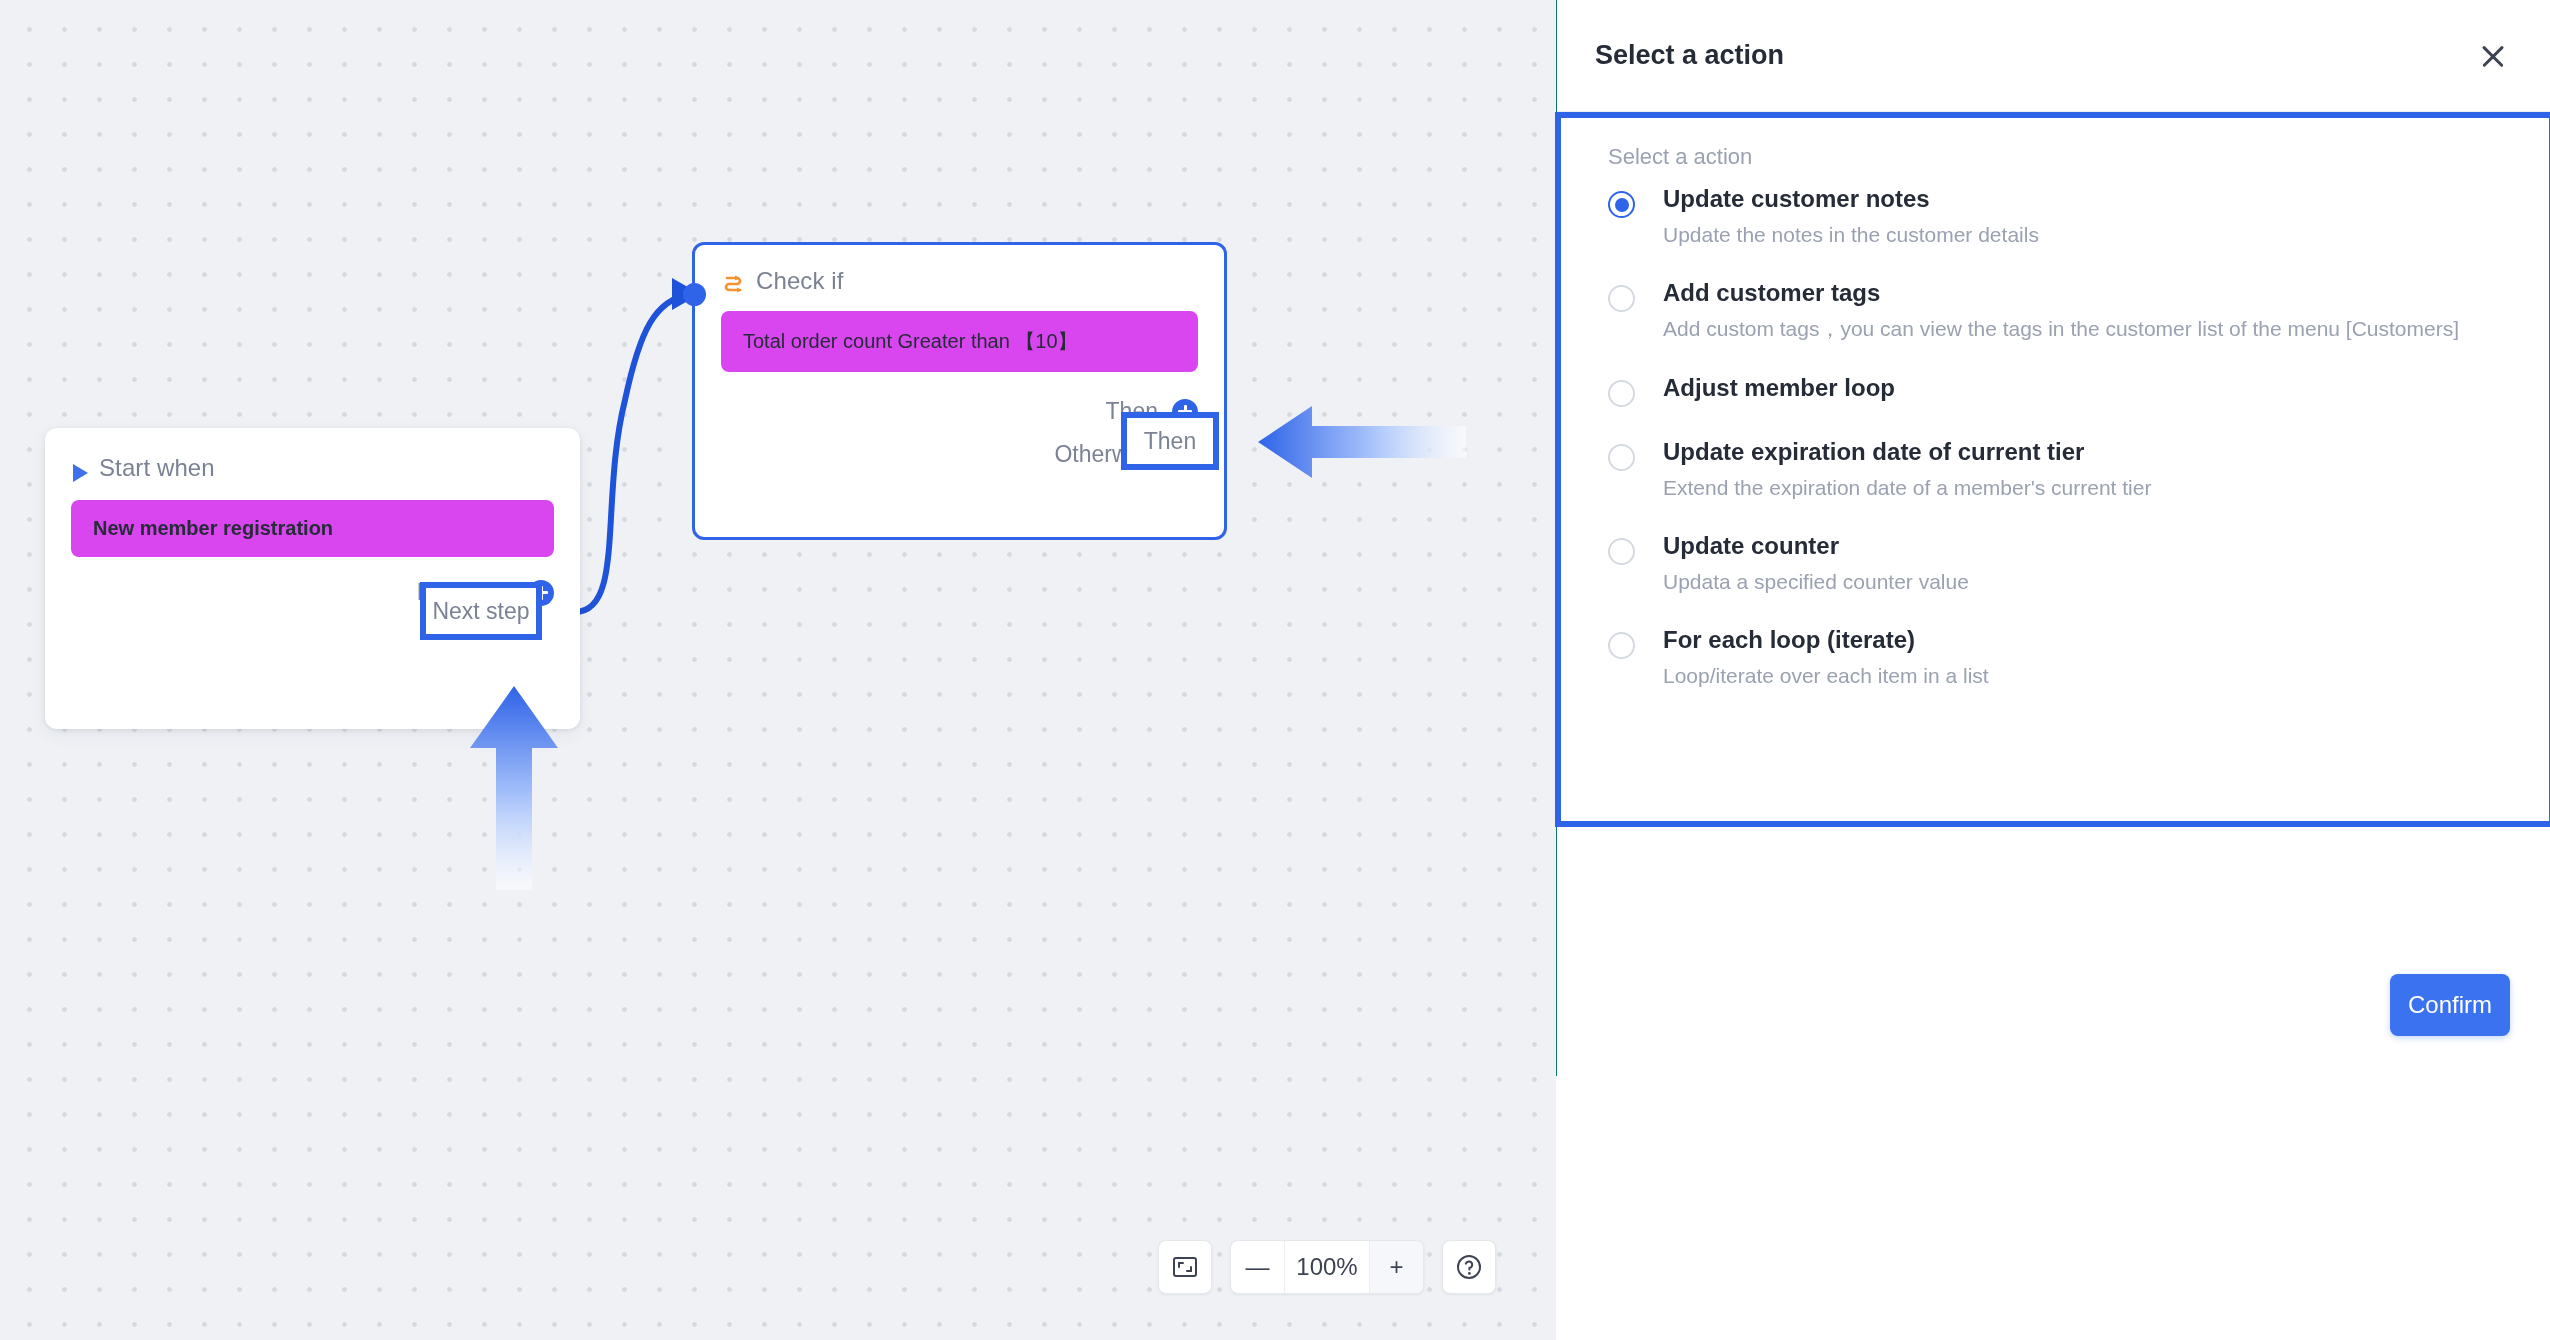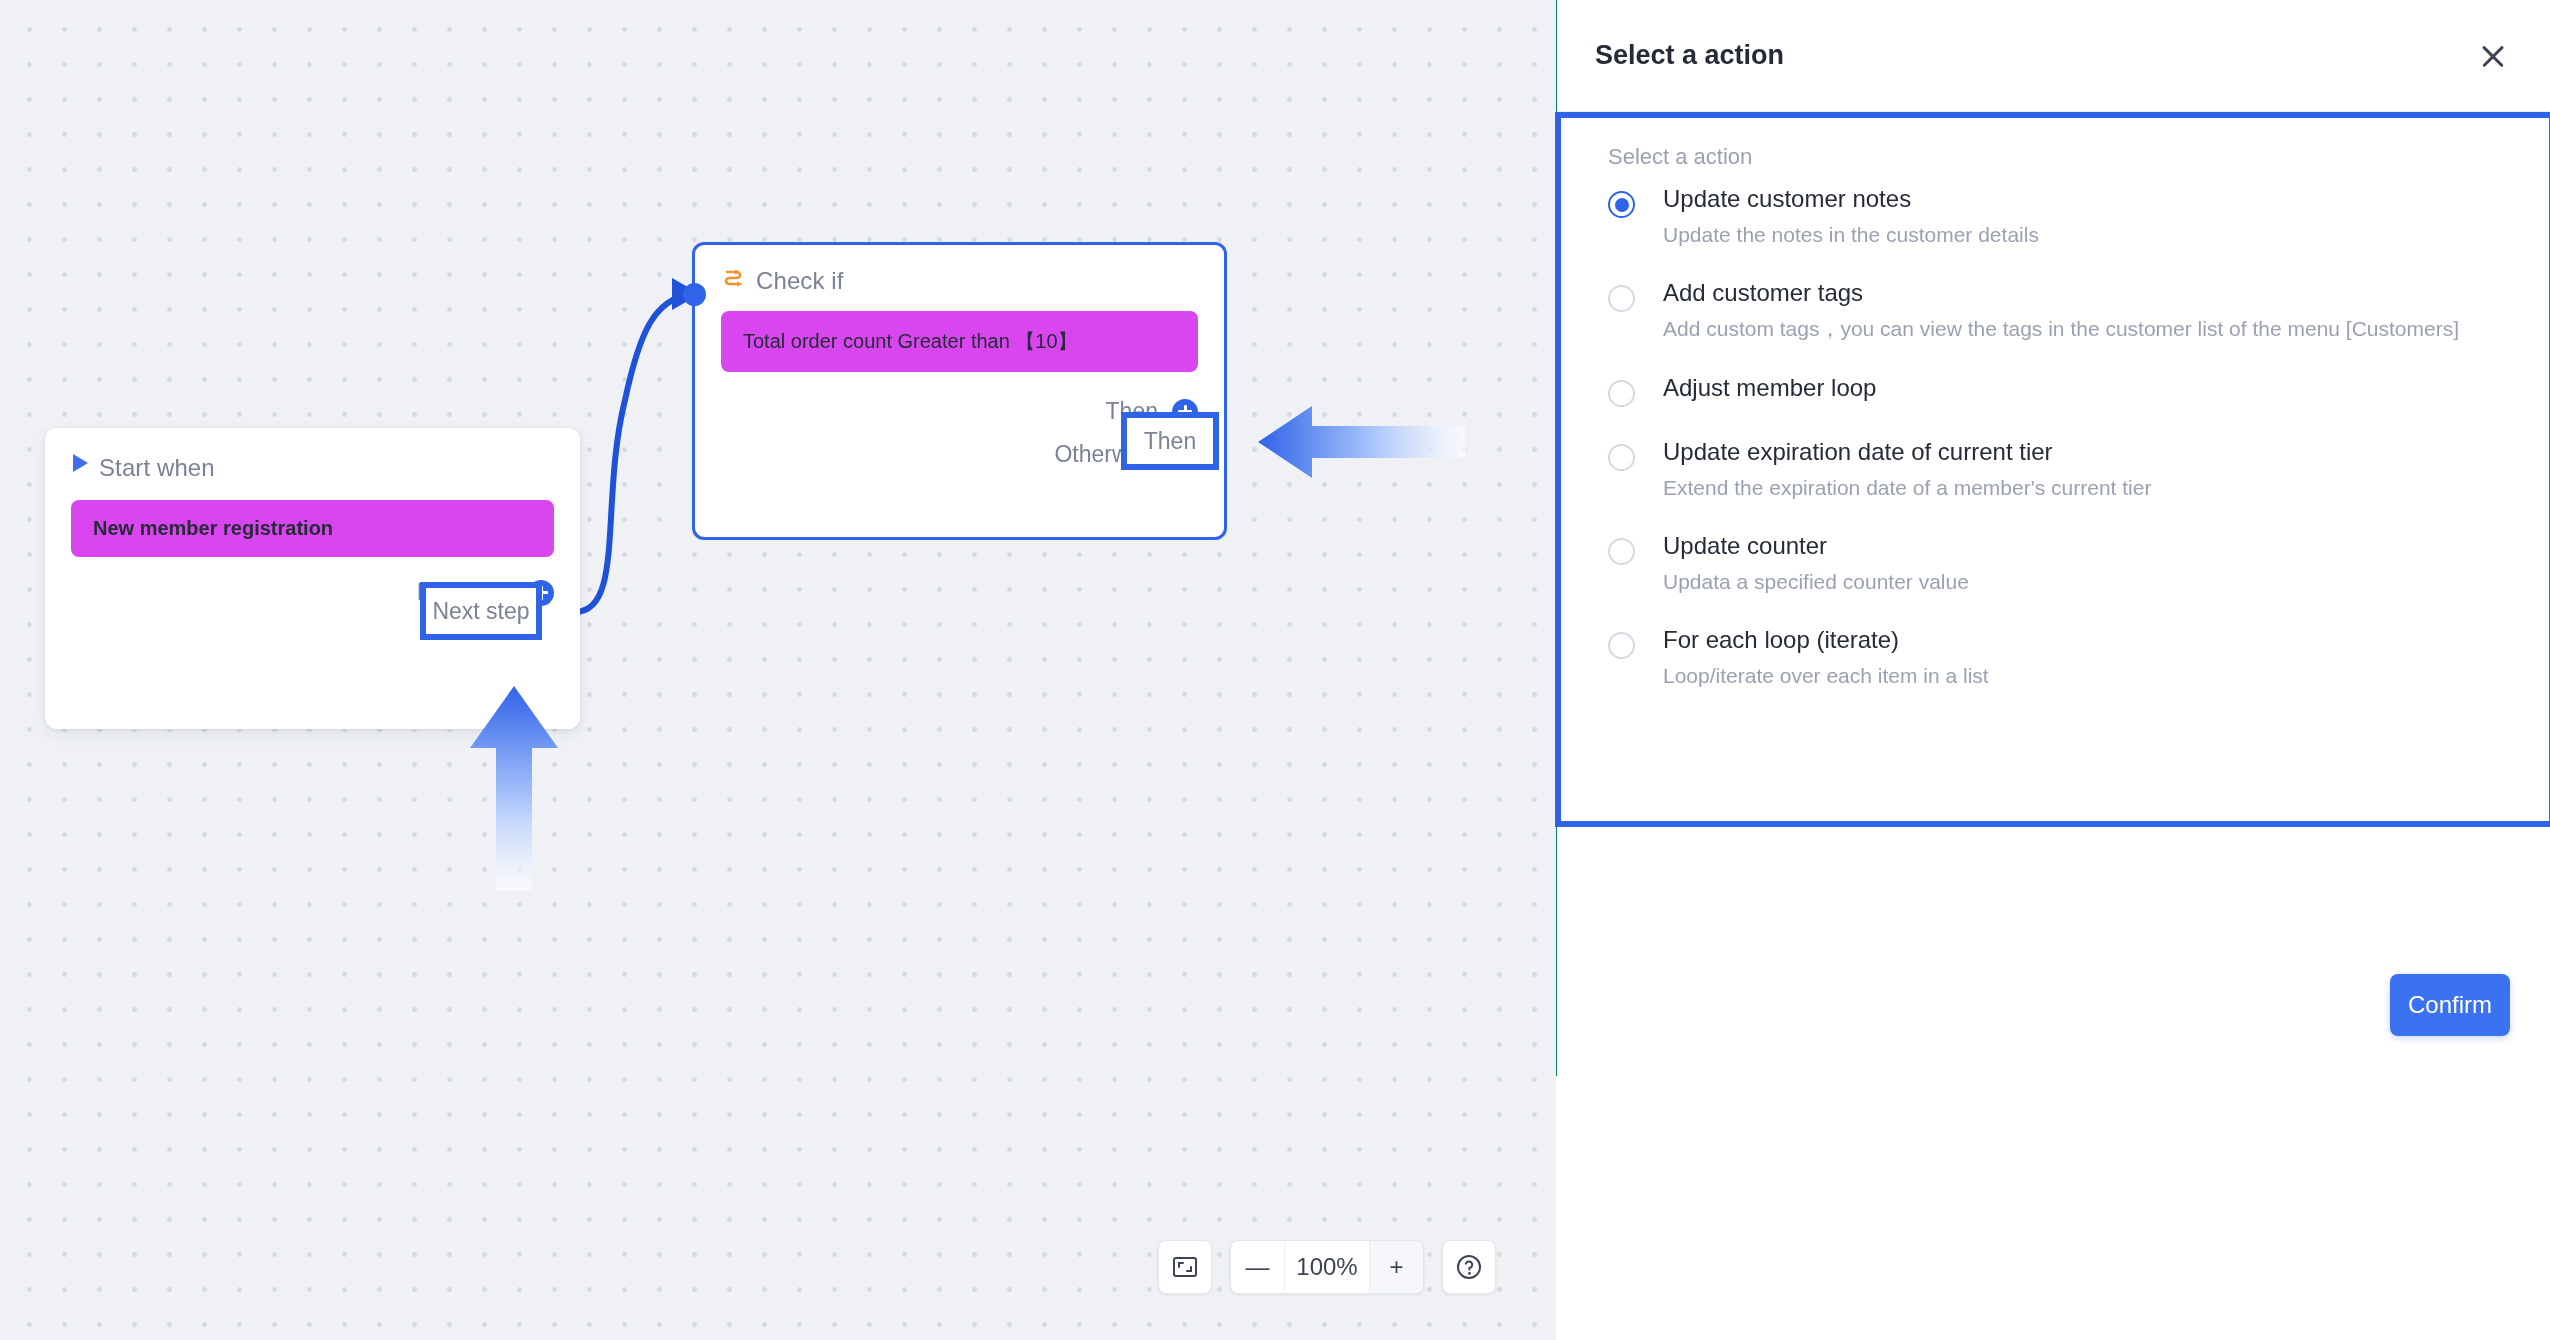--- a/index.html
+++ b/index.html
@@ -30,21 +30,21 @@
   }
 
   
   .node {
     position: absolute;
     background: #ffffff;
     border-radius: 12px;
     box-shadow: 0 1px 4px rgba(35,45,70,.10), 0 6px 18px rgba(35,45,70,.06);
   }
   .node-header {
-    display: flex; align-items: flex-start;
+    display: flex; align-items: flex-end;
     gap: 11px;
     padding: 26px 28px 0 28px;
   }
   .node-header .hdr-label {
     font-size: 24px;
     color: #7b8293;
     letter-spacing: .1px;
   }
   .node-chip {
     margin: 16px 26px 0 26px;
@@ -258,21 +258,21 @@
     position: absolute;
     left: 50%; top: 50%;
     transform: translate(-50%,-50%);
     width: 14px; height: 14px;
     border-radius: 50%;
     background: #2f63e8;
   }
   .opt-texts { display: flex; flex-direction: column; gap: 7px; }
   .opt-title {
     font-size: 24px;
-    font-weight: normal;
+    font-weight: bold;
     color: #252b37;
     line-height: 1.25;
   }
   .opt-desc {
     font-size: 21px;
     color: #9aa1b0;
     line-height: 1.3;
   }
 
   

